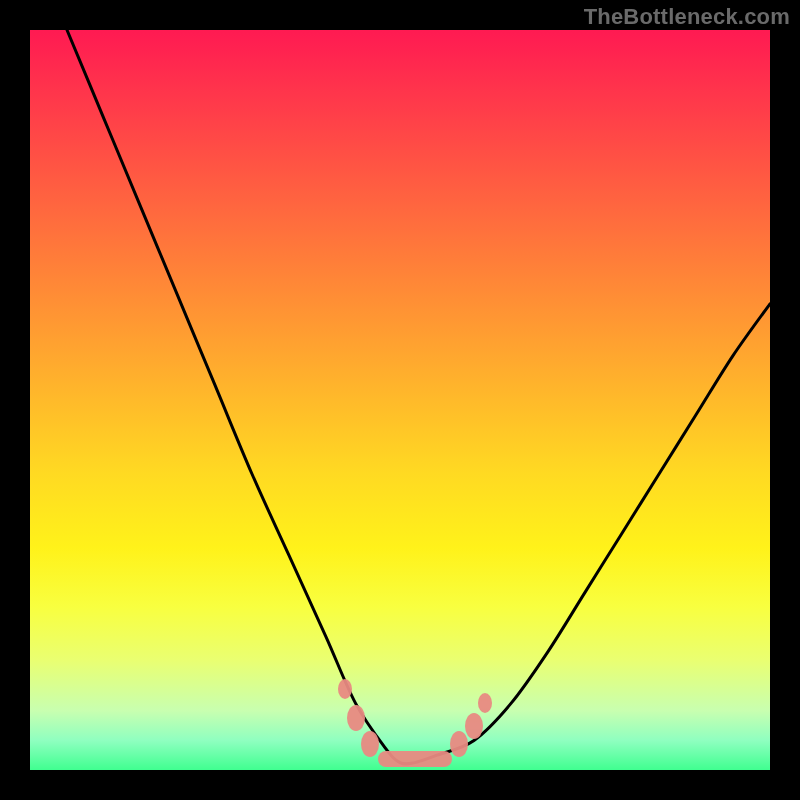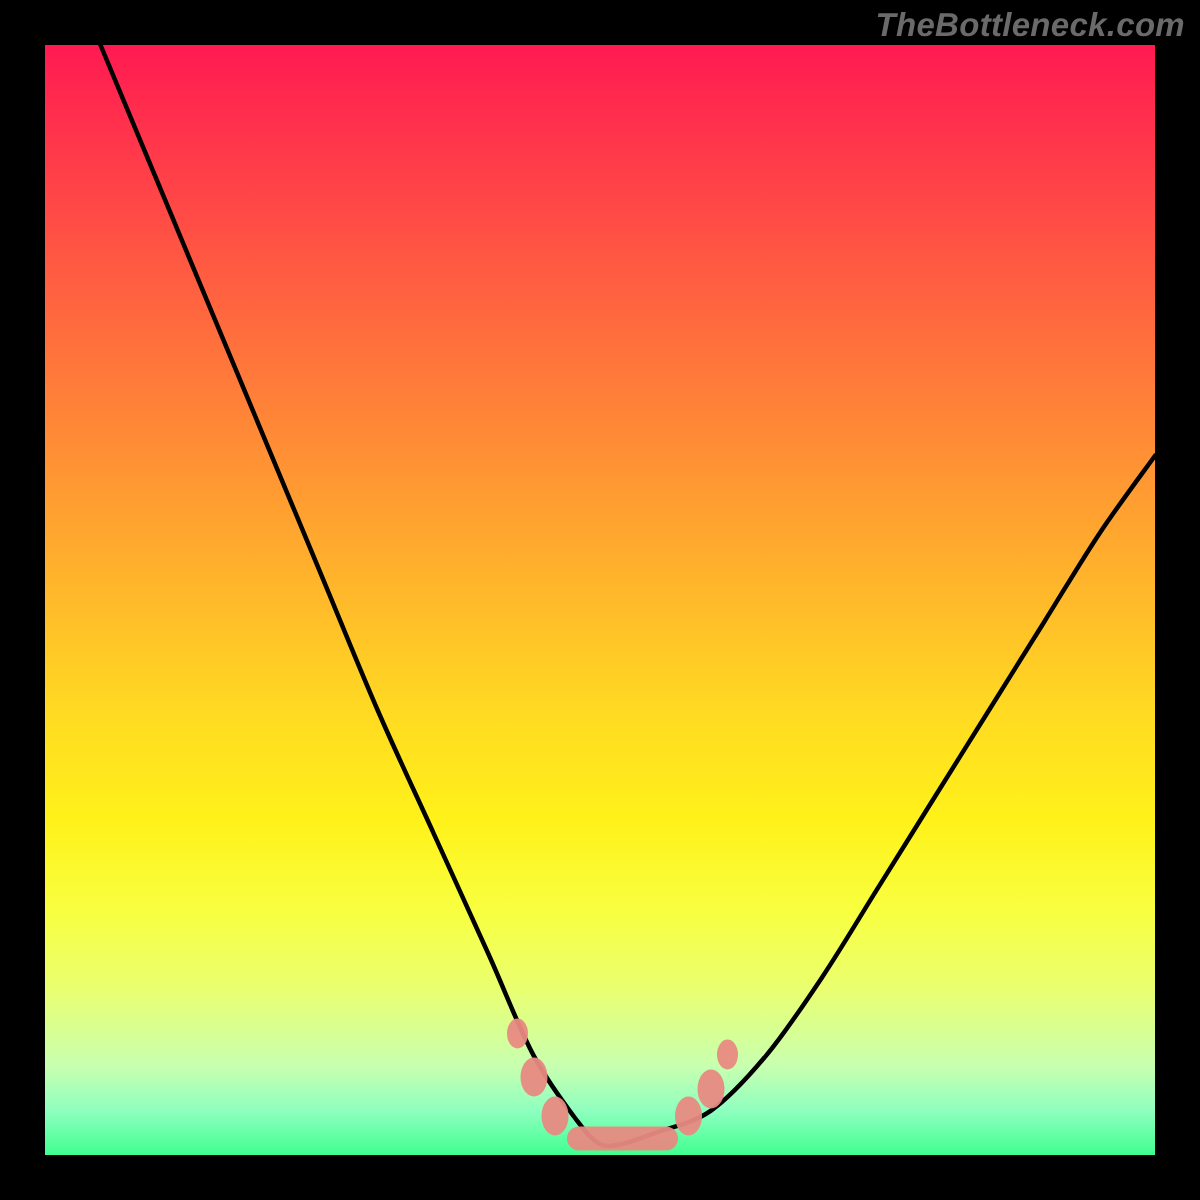--- a/index.html
+++ b/index.html
@@ -10,21 +10,20 @@
     background: #000;
     overflow: hidden;
   }
   .frame {
     position: absolute;
     left: 0;
     top: 0;
     width: 800px;
     height: 800px;
     background: #000;
-    font-style: italic;
   }
   .plot {
     position: absolute;
     left: 30px;
     top: 30px;
     width: 740px;
     height: 740px;
     background: linear-gradient(to bottom,
       #ff1a52 0%,
       #ff3a4a 10%,

